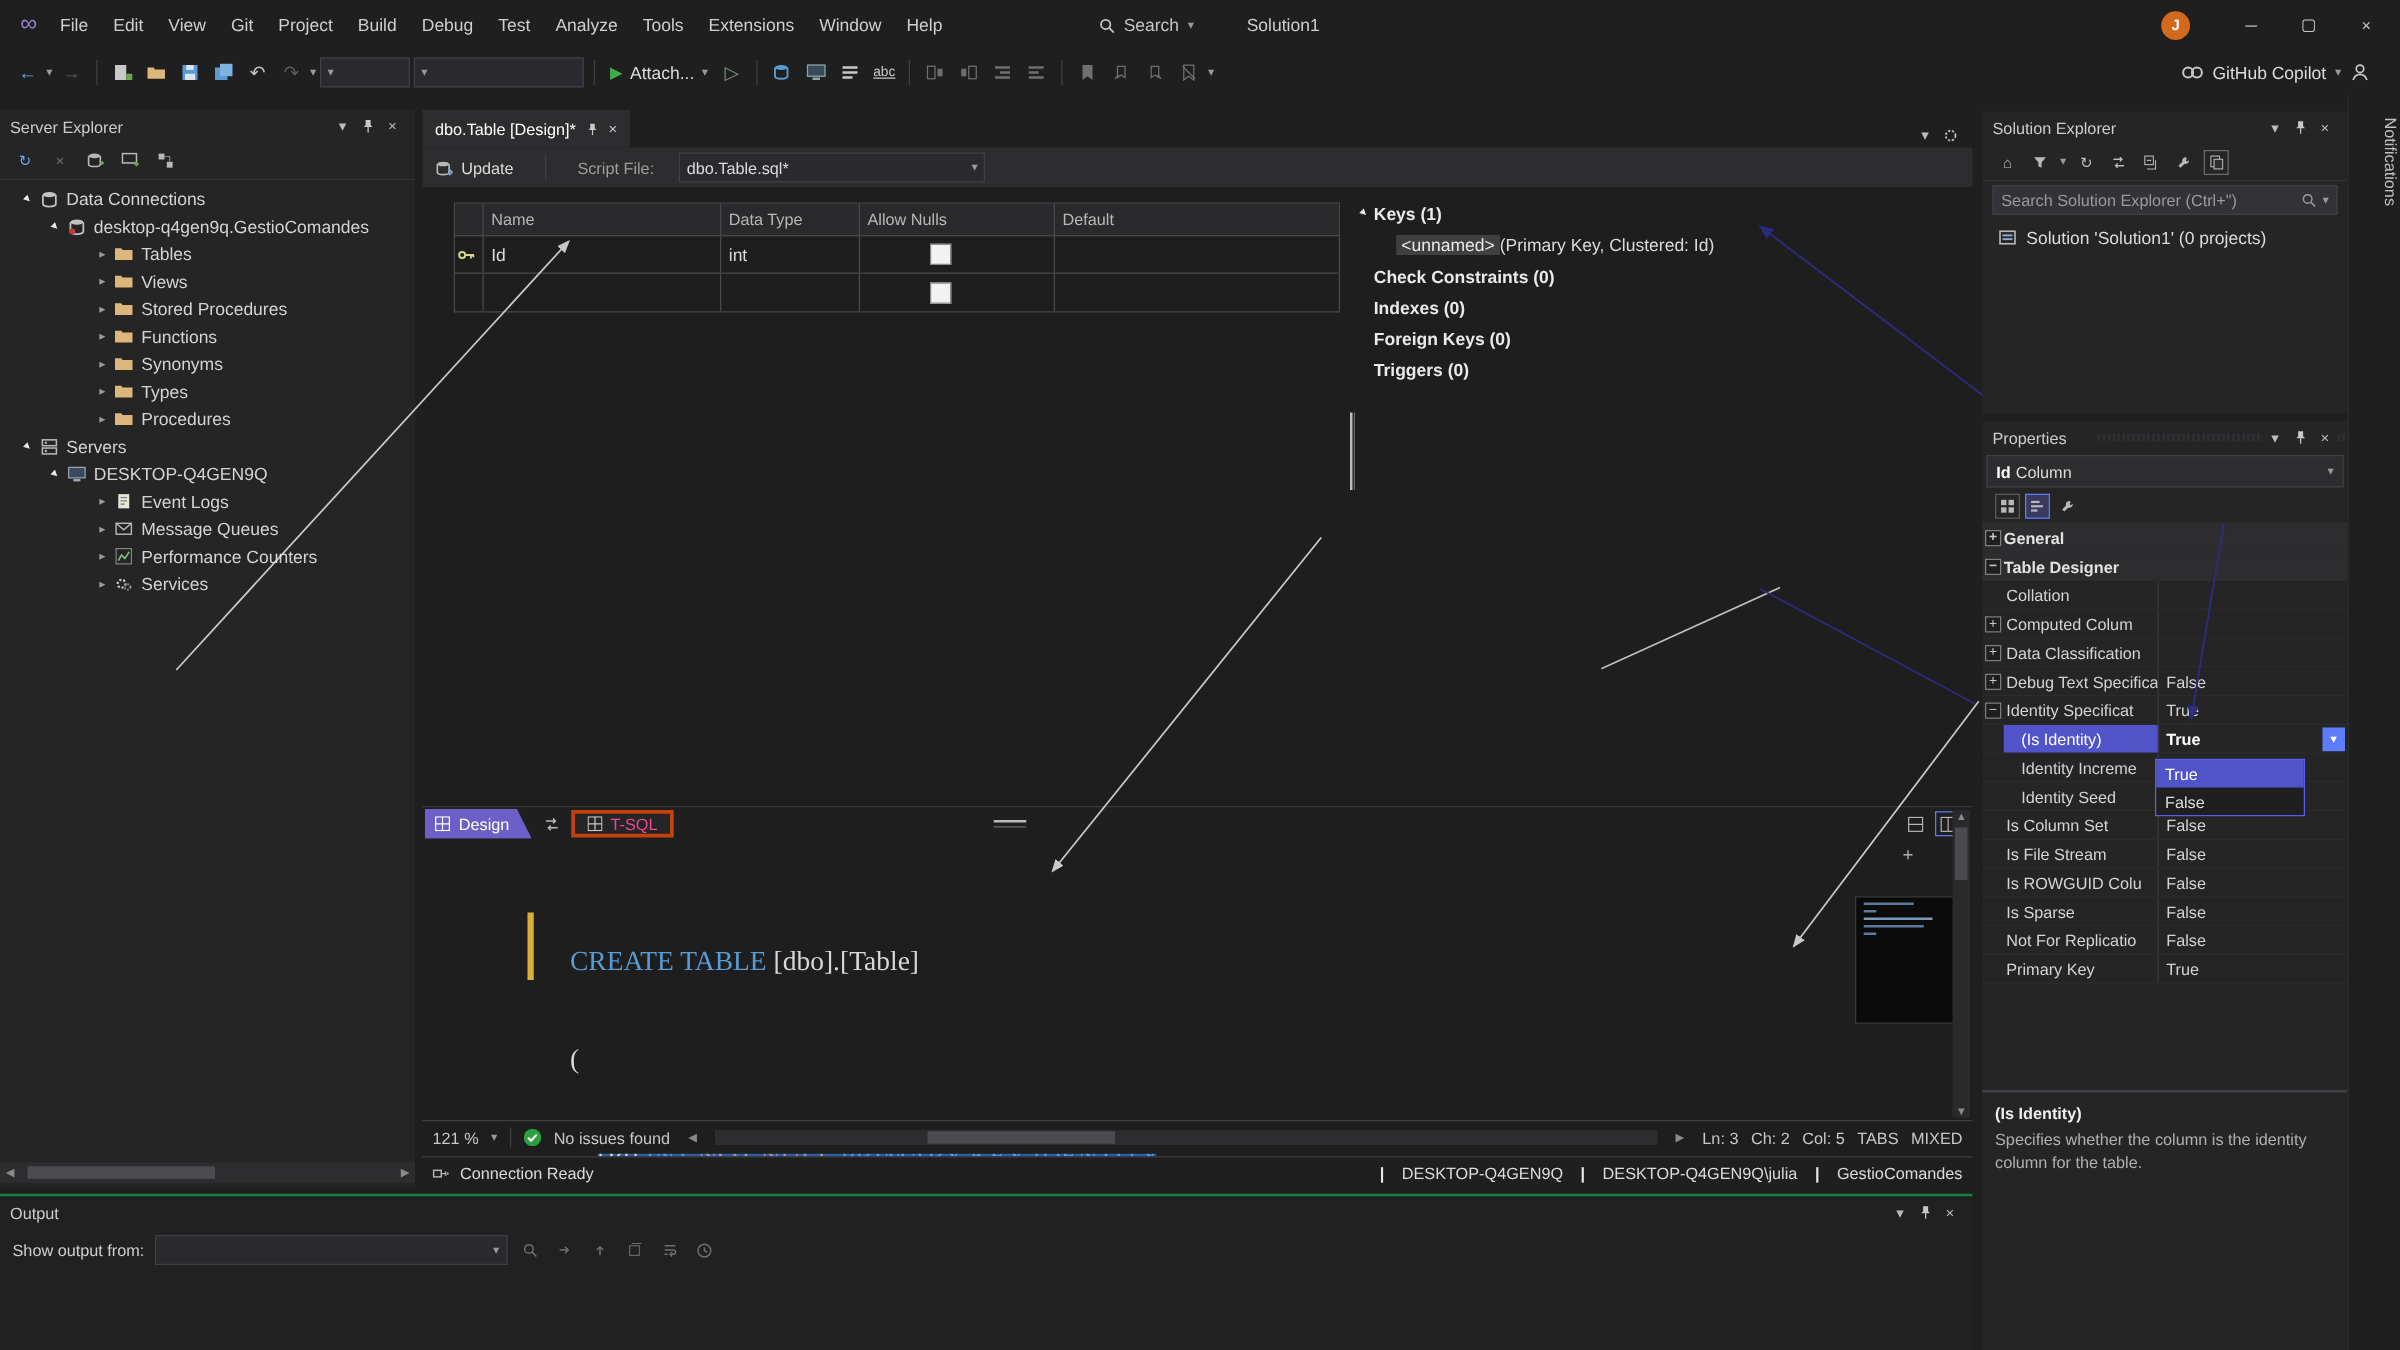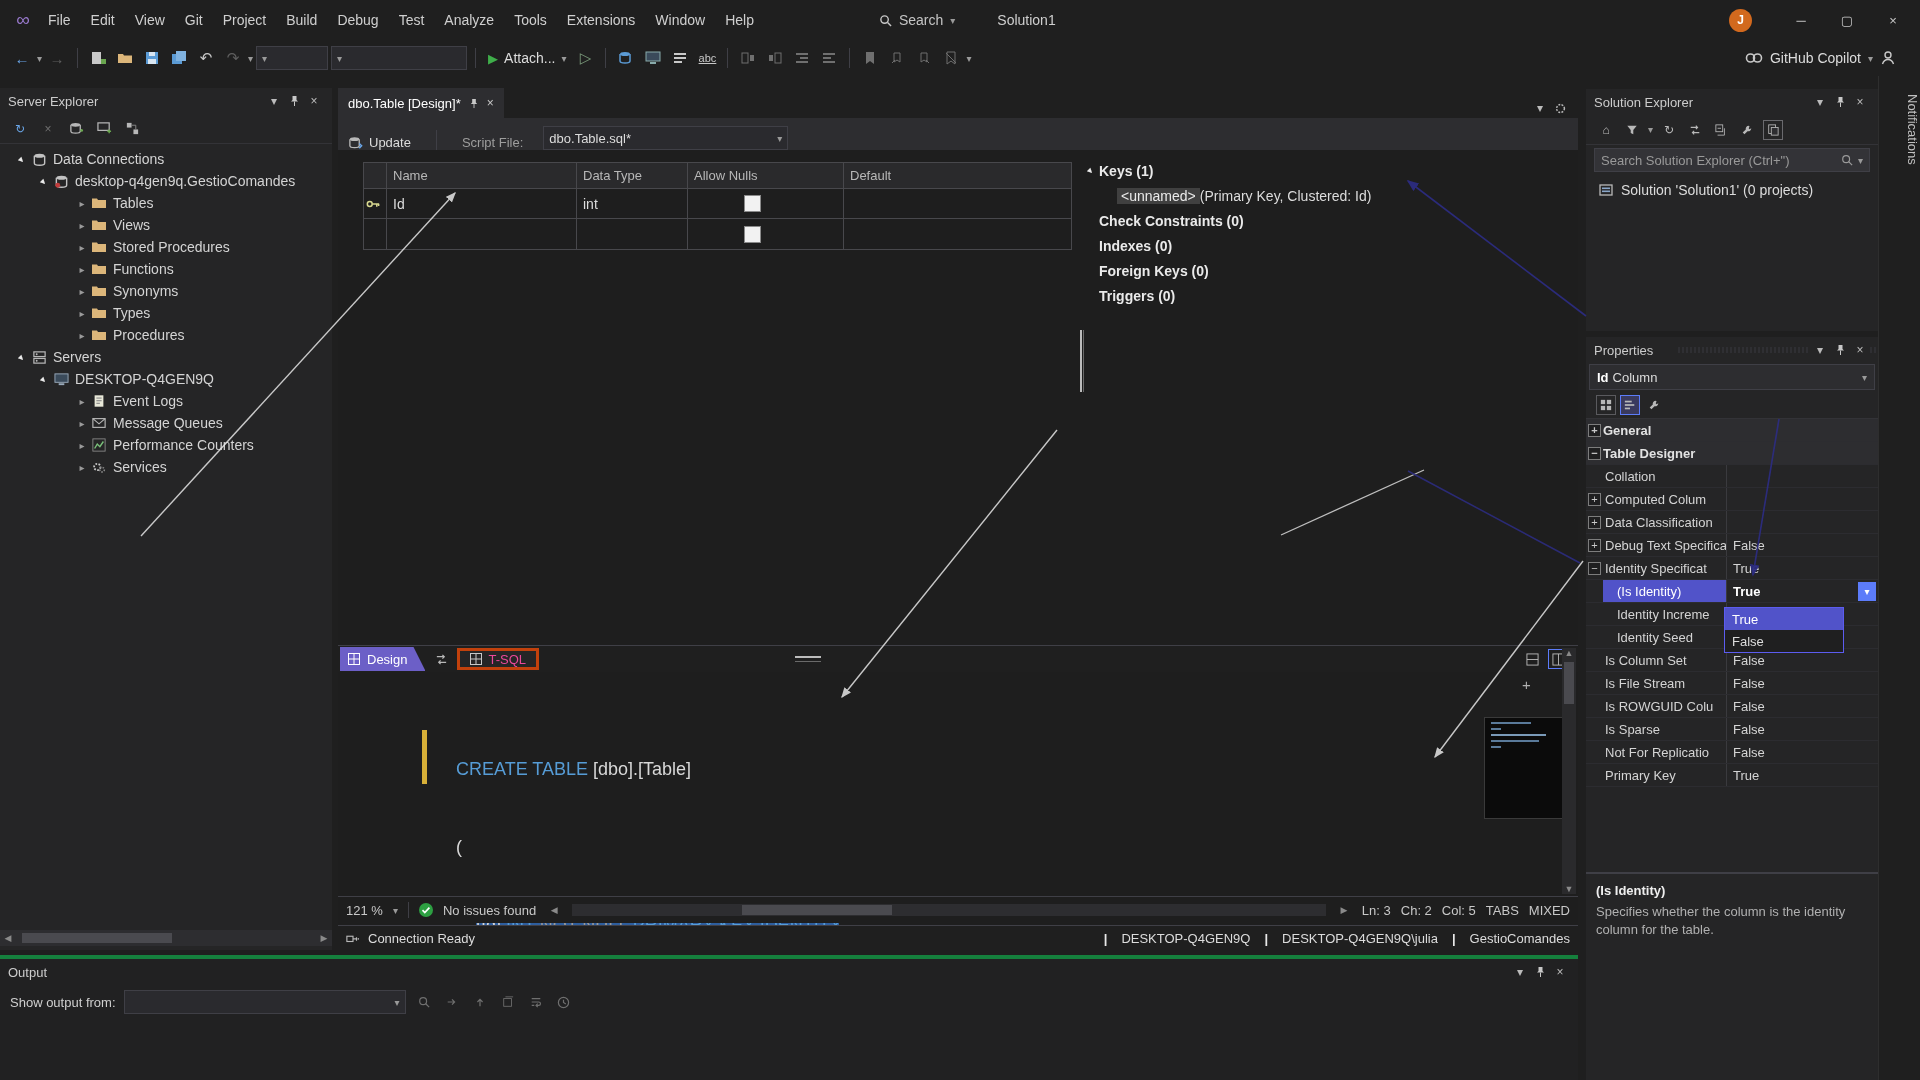--- a/index.html
+++ b/index.html
@@ -47,21 +47,21 @@
   .in0{padding-left:14px}.in1{padding-left:36px}.in2{padding-left:74px}
   .hscrollbar{position:absolute;left:0;bottom:4px;width:332px;height:16px;display:flex;align-items:center;background:#2d2d30}
   .arr{width:16px;text-align:center;font-size:9px;color:#8a8a8a}
   .track{flex:1;height:16px;position:relative;background:#2d2d30}
   .thumb{position:absolute;top:3px;height:10px;background:#4a4a4f}
 
   
   .doc{left:338px;top:88px;width:1240px;height:862px;background:#1e1e1e}
   .doc-tabs{position:absolute;left:0;top:0;width:1240px;height:30px;background:#1f1f1f;display:flex;align-items:flex-end}
   .dtab{height:30px;background:#2d2d30;color:#ffffff;display:flex;align-items:center;gap:8px;padding:0 10px;font-size:13px}
-  .dtoolbar{position:absolute;left:0;top:30px;width:1240px;height:32px;background:#2d2d30;display:flex;align-items:flex-end;padding:0 10px;gap:20px;font-size:13px}
+  .dtoolbar{position:absolute;left:0;top:30px;width:1240px;height:32px;background:#2d2d30;display:flex;align-items:center;padding:0 10px;gap:20px;font-size:13px}
   .designer{position:absolute;left:0;top:62px;width:1240px;height:495px;background:#1e1e1e}
 
   .grid{position:absolute;left:25px;top:12px;width:709px;border:1px solid #48484c;background:#1e1e1e}
   .grow{display:flex;height:30px}
   .ghead{height:26px;background:#2a2a2c;color:#b8b8b8;font-size:13px}
   .gc{border-right:1px solid #48484c;border-bottom:1px solid #48484c;display:flex;align-items:center;padding-left:6px;overflow:hidden;white-space:nowrap}
   .gc:last-child{border-right:none}
   .grow:last-child .gc{border-bottom:none}
   .gc-sel{width:23px;padding-left:2px}
   .gc-name{width:190px}
@@ -75,21 +75,21 @@
   .kbold{font-weight:bold;color:#eaeaea}
   .kunnamed{background:#404040;padding:0 4px;color:#eaeaea}
   .gripv{position:absolute;left:742px;top:180px;width:4px;height:62px;border-left:2px solid #bcbcbc;border-right:1px solid #6a6a6a}
 
   
   .sqlpane{position:absolute;left:0;top:557px;width:1240px;height:277px;background:#1e1e1e;border-top:1px solid #3f3f46}
   .sqltabs{position:absolute;left:0;top:0;width:1240px;height:26px;background:#1f1f1f;display:flex;align-items:center;gap:6px;padding-left:2px}
   .destab{height:24px;background:#6c5fc7;color:#fff;display:flex;align-items:center;gap:7px;padding:0 18px 0 8px;font-size:13px;clip-path:polygon(0 0,calc(100% - 12px) 0,100% 100%,0 100%)}
   .ttab{height:22px;display:flex;align-items:center;gap:6px;padding:0 10px;font-size:13px;color:#ec4899;border:3px solid #c2410c;background:#252526}
   .griph{width:26px;height:6px;border-top:2px solid #bcbcbc;border-bottom:1px solid #6a6a6a;margin-left:250px}
-  .code{position:absolute;left:0;top:26px;width:1240px;height:224px;font-family:Liberation Sans, sans-serif;font-size:18px;line-height:26px;white-space:pre}
+  .code{position:absolute;left:0;top:26px;width:1240px;height:224px;font-family:Liberation Serif, serif;font-size:22px;line-height:26px;white-space:pre}
   .cl{position:relative;padding-left:118px;height:26px}
   .kw{color:#569cd6}.idt{color:#d8d8d8}.gry{color:#9a9a9a}.num{color:#b5cea8}
   .sel{background:#2e5e9e}
   .changebar{position:absolute;left:84px;top:58px;width:5px;height:54px;background:#d8b038}
   .minimap{position:absolute;left:1146px;top:71px;width:89px;height:102px;background:#0b0b0b;border:1px solid #3a3a3a}
   .mm-line{height:2px;background:#5a7a9a;margin:4px 6px 0 6px}
   .vscroll{position:absolute;right:2px;top:2px;width:14px;height:246px;background:#2a2a2c;display:flex;flex-direction:column;align-items:center}
   .vthumb{width:10px;height:42px;background:#4a4a4f;margin-top:4px}
   .cross{position:absolute;left:1184px;top:30px;color:#b0b0b0;font-size:15px}
 
@@ -117,21 +117,21 @@
   .dditem{height:22px;display:flex;align-items:center;padding-left:7px;font-size:13px;color:#dddddd}
   .dditem.on{background:#5153c9;color:#fff}
   .pdesc{position:absolute;left:0;top:535px;width:292px;border-top:2px solid #3f3f46;padding:9px 10px;background:#252526}
   .pdesc .t{font-weight:bold;color:#eeeeee;font-size:13px;margin-bottom:5px}
   .pdesc .d{color:#b0b0b0;font-size:13px;line-height:1.35}
 
   .notifstrip{left:1878px;top:76px;width:42px;height:1004px;background:#1f1f1f;border-left:1px solid #2e2e2e}
   .notiftxt{writing-mode:vertical-rl;color:#c0c0c0;font-size:13px;margin:18px auto 0 auto;width:100%;text-align:center}
 
   
-  .output{left:0;top:955px;width:1578px;height:125px;background:#212122;border-top:4px solid #15803d}
+  .output{left:0;top:955px;width:1578px;height:125px;background:#212122;border-top:2px solid #15803d}
   .outtb{height:34px;display:flex;align-items:center;gap:8px;padding:0 10px;font-size:13px;color:#cfcfcf}
   .outcombo{width:282px;height:24px;background:#2a2a2e;border:1px solid #3f3f46;display:flex;align-items:center;justify-content:flex-end;padding:0 5px;color:#8a8a8a}
 
   .ann{left:0;top:0;width:1920px;height:1080px;pointer-events:none;z-index:60}
 </style>
 </head>
 <body>
 
 <div class="root">
 

